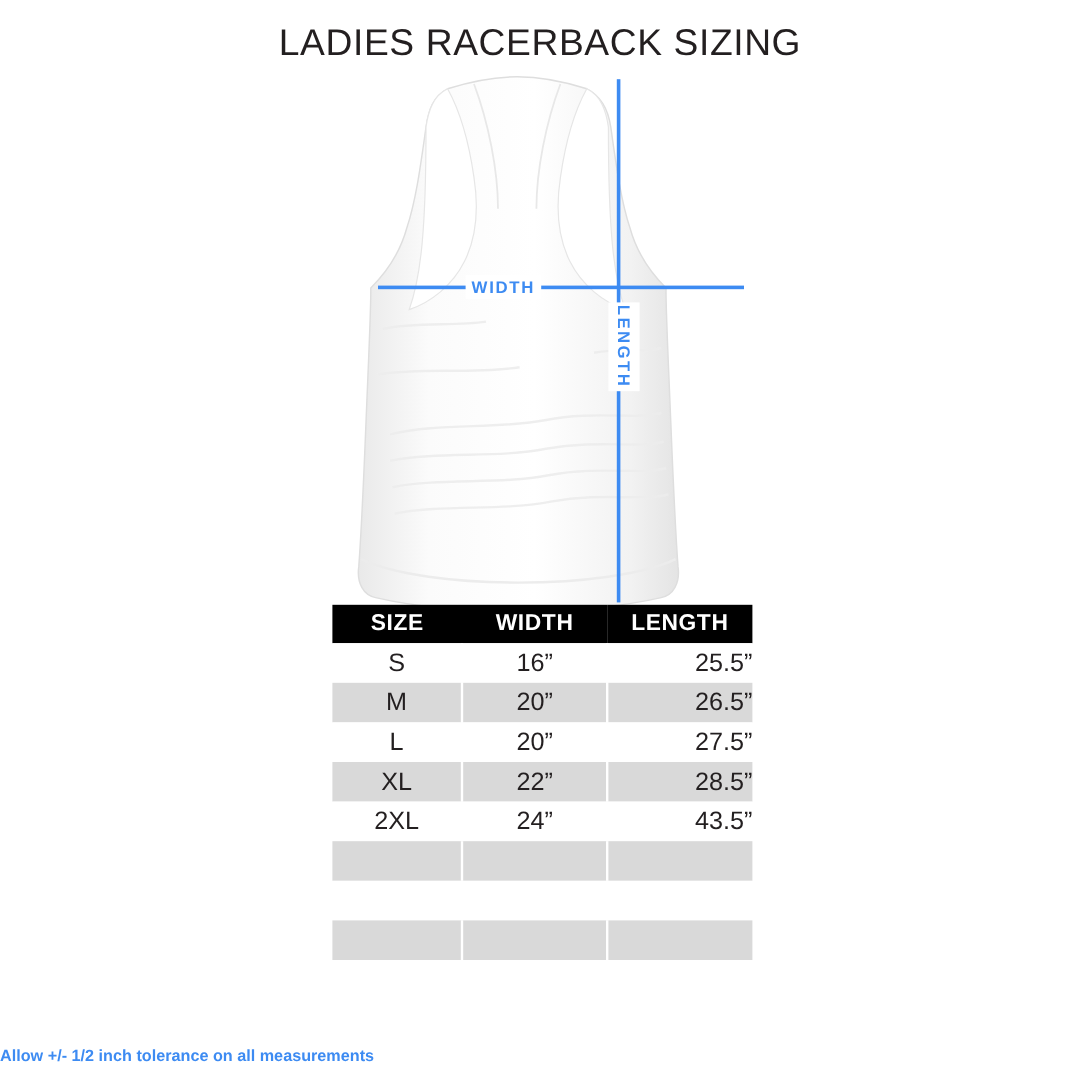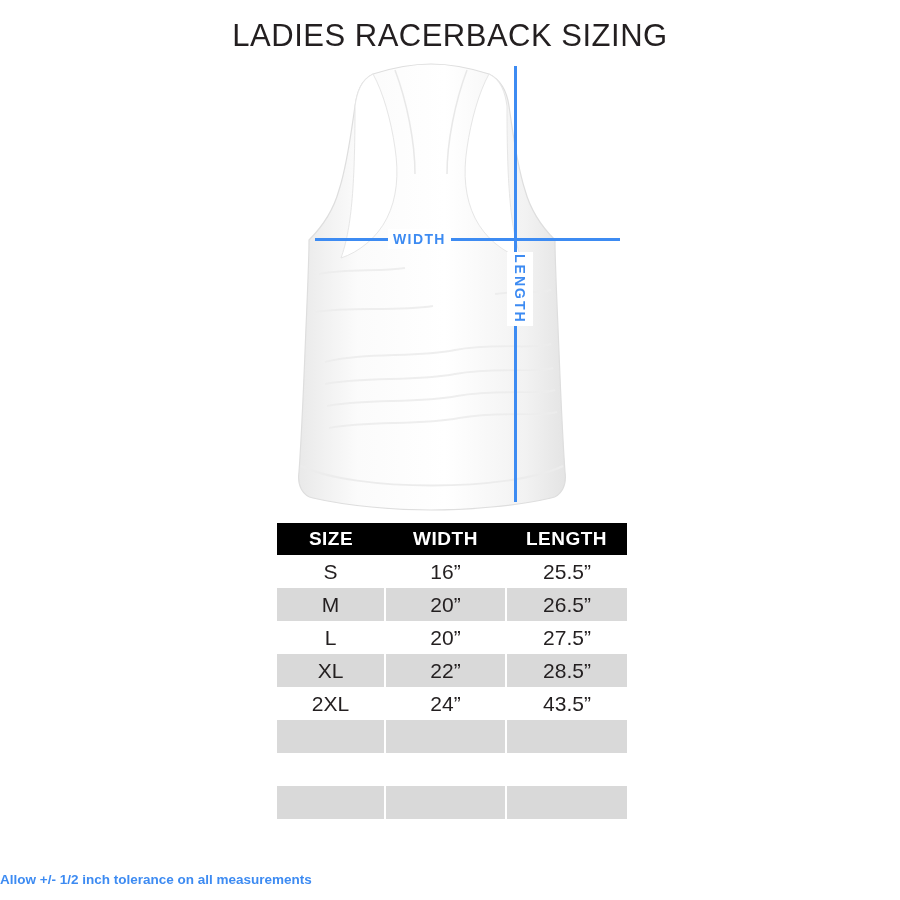--- a/index.html
+++ b/index.html
@@ -70,21 +70,21 @@
   }
   .guide-label.vertical {
     writing-mode: vertical-rl;
     letter-spacing: 2px;
   }
 
   
   .size-table {
     position: absolute;
     left: 277px;
-    top: 523px;
+    top: 504px;
     width: 350px;
     border-collapse: collapse;
     table-layout: fixed;
   }
   .size-table th,
   .size-table td {
     height: 33px;
     text-align: center;
     font-size: 21px;
     font-weight: 400;
@@ -108,20 +108,21 @@
   .size-table col.c1 { width: 108px; }
   .size-table col.c2 { width: 121px; }
   .size-table col.c3 { width: 121px; }
 
   
   .size-table tbody td {
     border-right: 2px solid #ffffff;
   }
   .size-table tbody td:last-child {
     border-right: 0;
+    text-align: right;
   }
 
   
   .footnote {
     position: absolute;
     left: 0;
     top: 872px;
     width: 900px;
     text-align: left;
     color: #3d8bf2;

